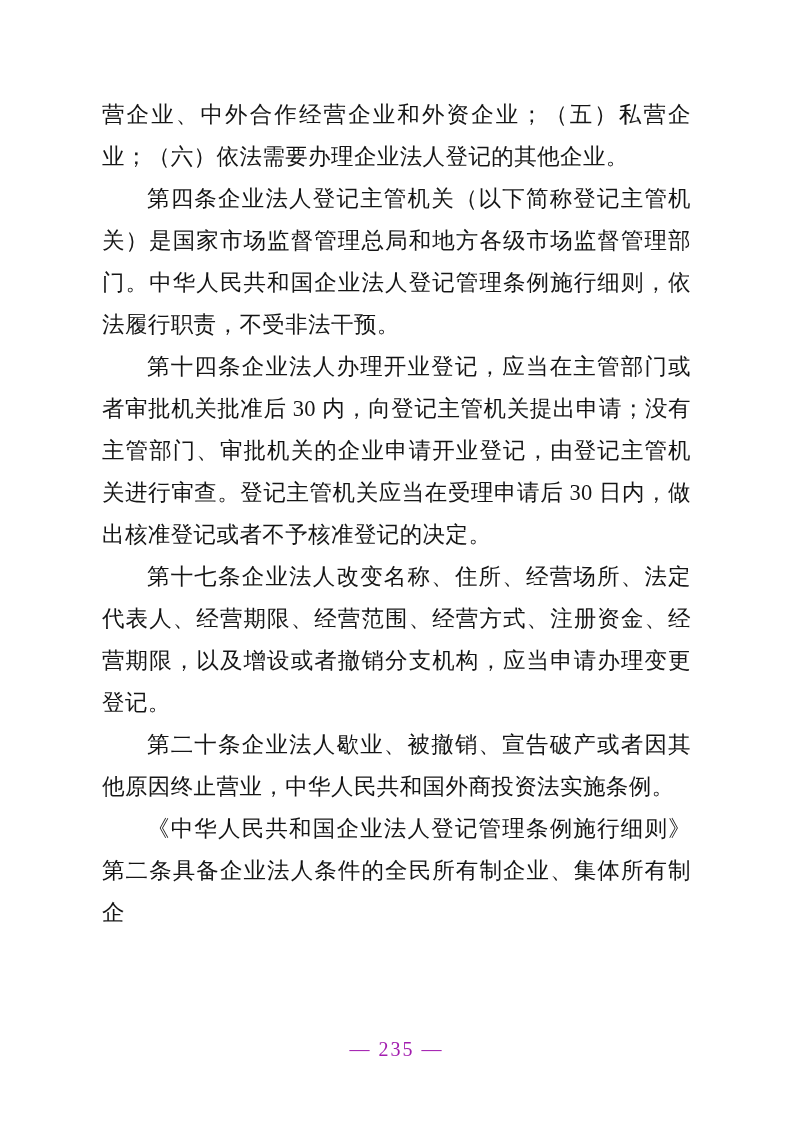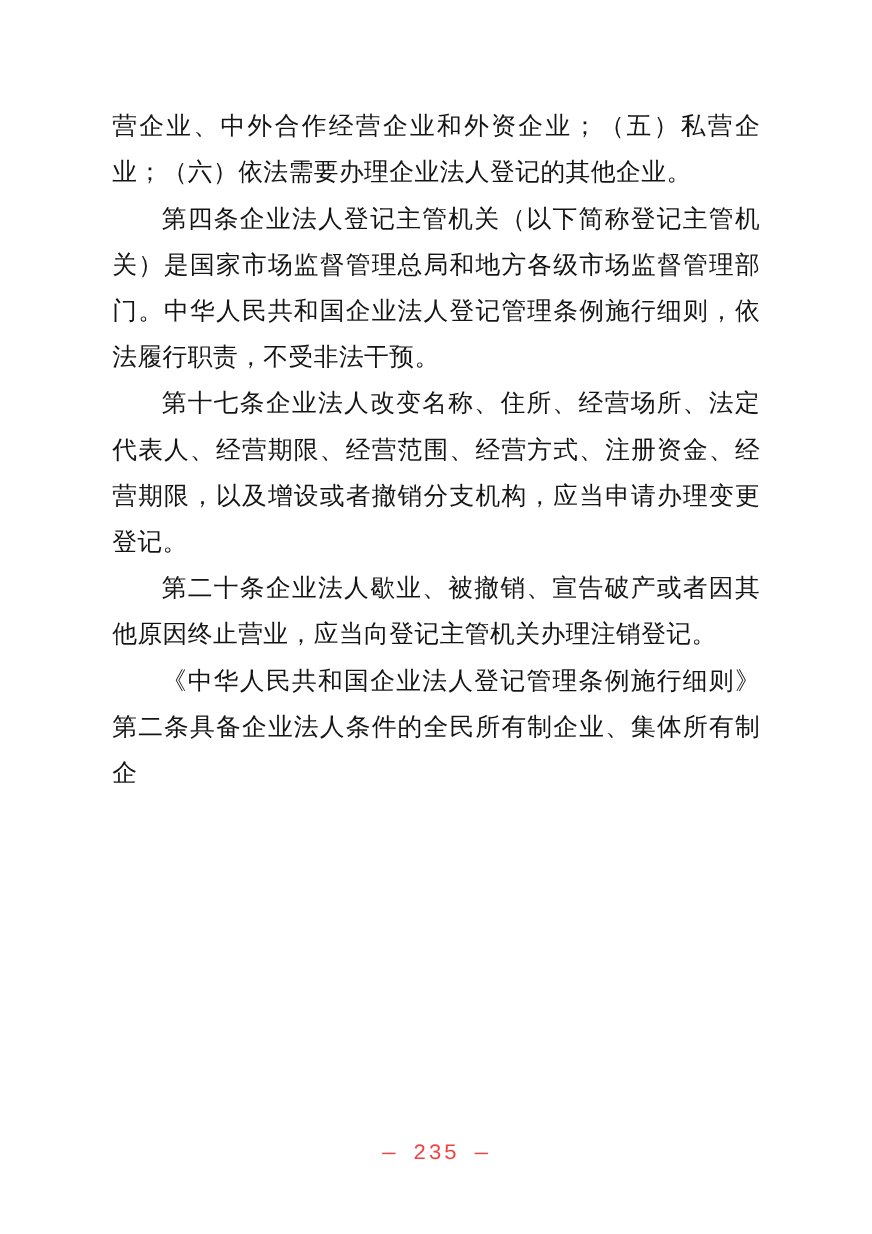--- a/index.html
+++ b/index.html
@@ -37,31 +37,32 @@
   .footer {
     position: absolute;
     left: 0;
     width: 793px;
     top: 1038px;
     text-align: center;
   }
   .page-number {
     font-size: 20px;
     letter-spacing: 2px;
-    color: #ef4444;
-    font-family: Liberation Mono, monospace;
+    color: #a21caf;
+    font-family: Liberation Serif, serif;
   }
 </style>
 </head>
 <body>
 
 <div class="page">
   <div class="content" id="paragraphs">
       <p class="para">营企业、中外合作经营企业和外资企业；（五）私营企业；（六）依法需要办理企业法人登记的其他企业。</p>
       <p class="para indent">第四条企业法人登记主管机关（以下简称登记主管机关）是国家市场监督管理总局和地方各级市场监督管理部门。中华人民共和国企业法人登记管理条例施行细则，依法履行职责，不受非法干预。</p>
+      <p class="para indent">第十四条企业法人办理开业登记，应当在主管部门或者审批机关批准后 30 内，向登记主管机关提出申请；没有主管部门、审批机关的企业申请开业登记，由登记主管机关进行审查。登记主管机关应当在受理申请后 30 日内，做出核准登记或者不予核准登记的决定。</p>
       <p class="para indent">第十七条企业法人改变名称、住所、经营场所、法定代表人、经营期限、经营范围、经营方式、注册资金、经营期限，以及增设或者撤销分支机构，应当申请办理变更登记。</p>
-      <p class="para indent">第二十条企业法人歇业、被撤销、宣告破产或者因其他原因终止营业，应当向登记主管机关办理注销登记。</p>
+      <p class="para indent">第二十条企业法人歇业、被撤销、宣告破产或者因其他原因终止营业，中华人民共和国外商投资法实施条例。</p>
       <p class="para indent">《中华人民共和国企业法人登记管理条例施行细则》第二条具备企业法人条件的全民所有制企业、集体所有制企</p>
     </div>
   <div class="footer">
     <span class="page-number">— 235 —</span>
   </div>
 </div>
 
 </body></html>

